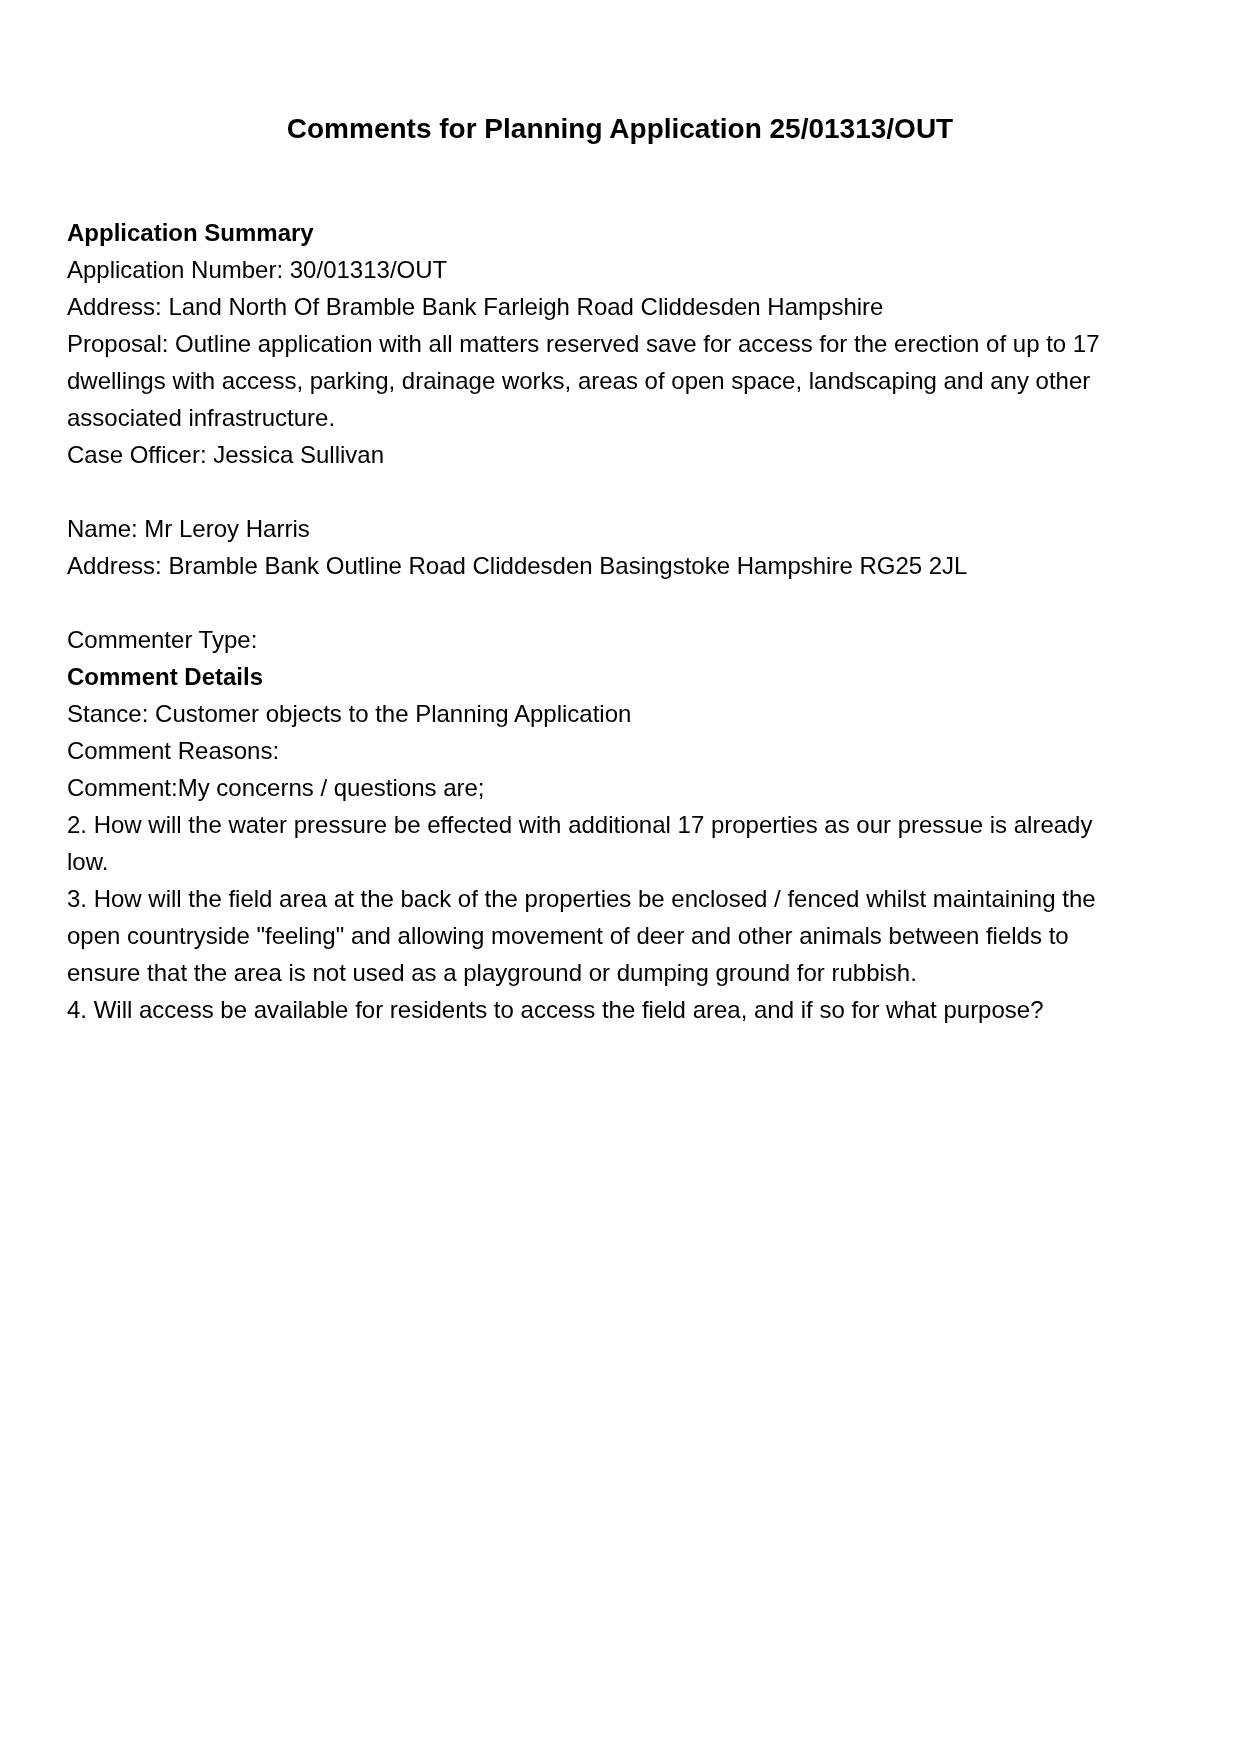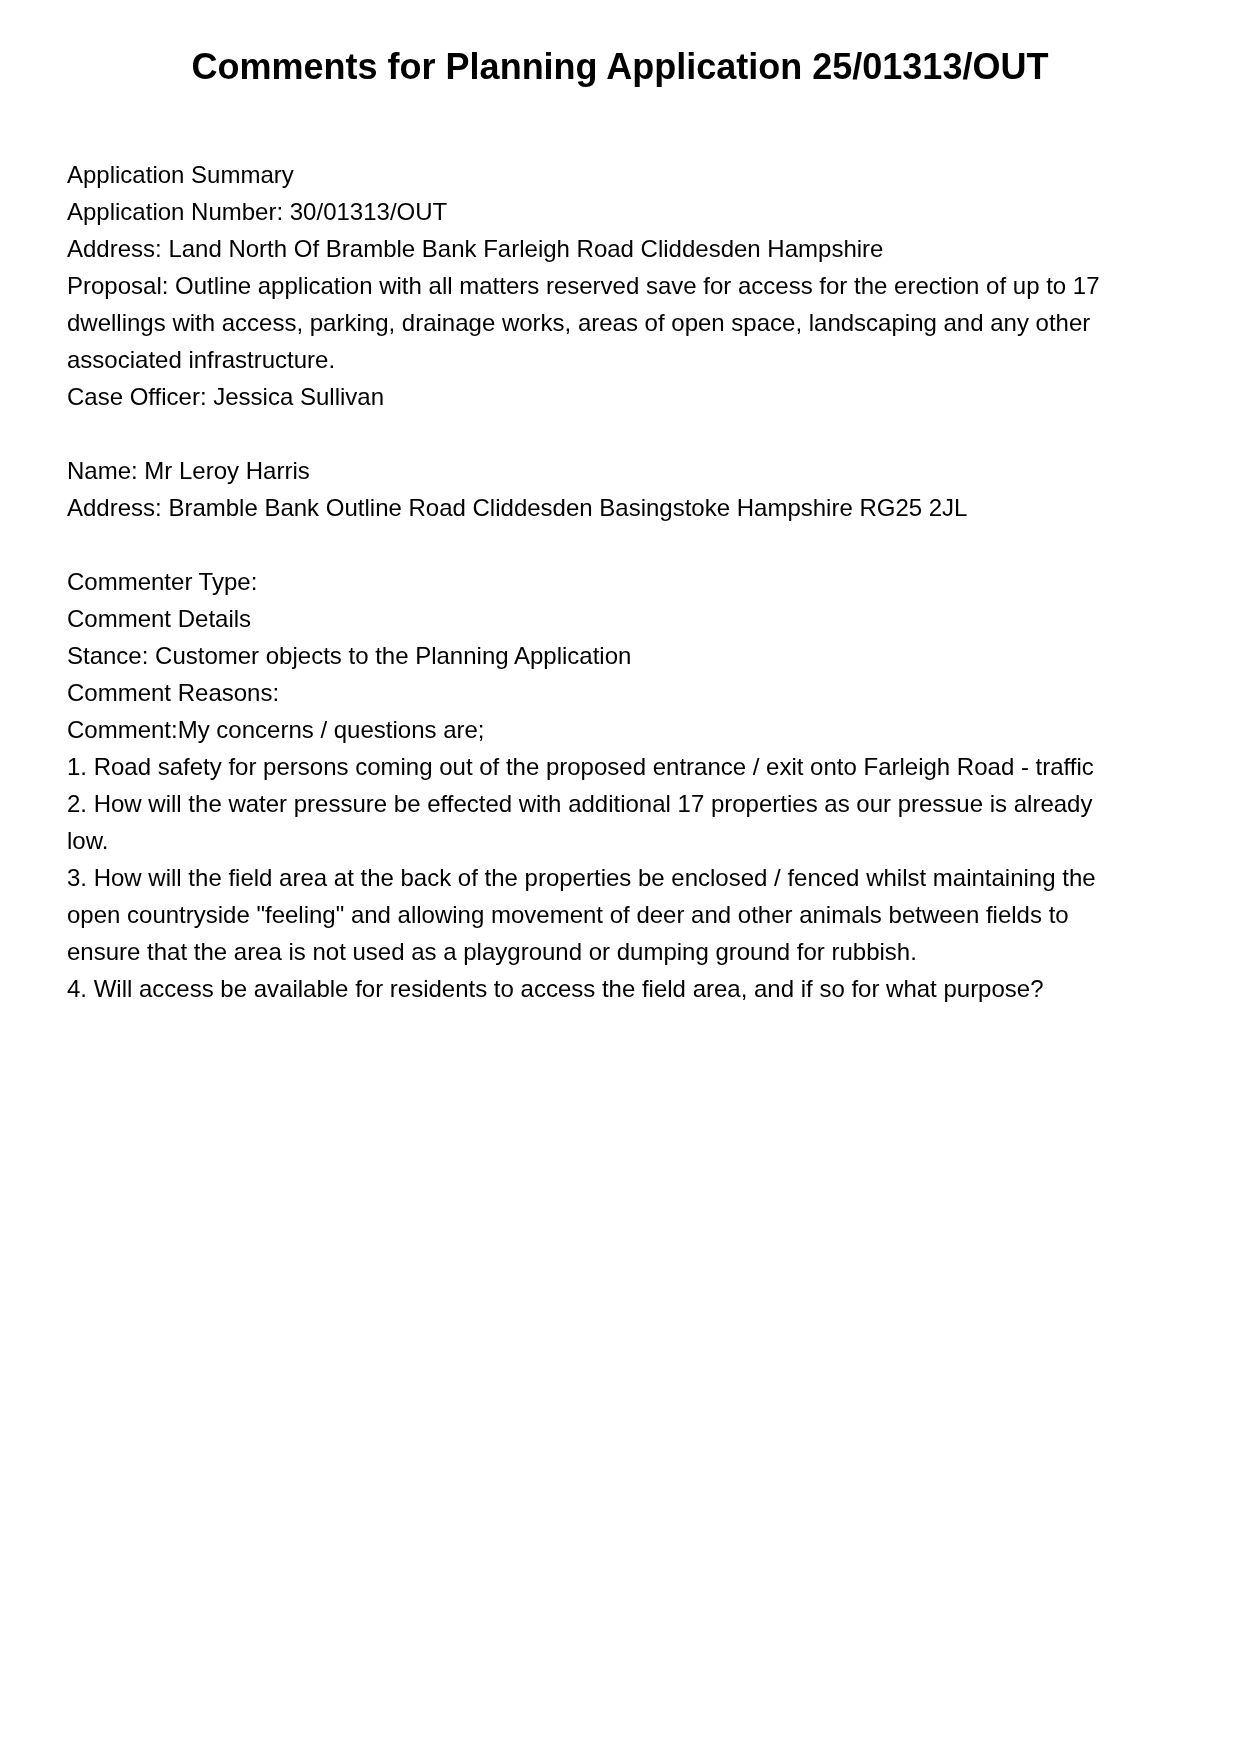--- a/index.html
+++ b/index.html
@@ -11,42 +11,42 @@
     position: relative;
     width: 1240px;
     height: 1755px;
     background: #ffffff;
     font-family: "Liberation Sans", sans-serif;
     color: #000000;
     overflow: hidden;
     box-sizing: border-box;
   }
   .doc-title {
-    padding-top: 45px;
+    padding-top: 112px;
     text-align: center;
-    font-size: 36px;
+    font-size: 28px;
     line-height: 1.2;
     font-weight: bold;
     letter-spacing: 0px;
     white-space: nowrap;
   }
   .content {
     margin-left: 67px;
     margin-right: 60px;
     font-size: 24px;
     line-height: 37px;
   }
   .section {
     margin-top: 37px;
   }
   .section.first {
     margin-top: 68px;
   }
   .section-heading {
-    font-weight: normal;
+    font-weight: bold;
   }
   .doc-line {
     white-space: nowrap;
   }
 </style>
 </head>
 <body>
 
 <div class="page">
 
@@ -68,21 +68,20 @@
       <div class="doc-line">Name: Mr Leroy Harris</div>
       <div class="doc-line">Address: Bramble Bank Outline Road Cliddesden Basingstoke Hampshire RG25 2JL</div>
     </div>
 
     <div class="section">
       <div class="doc-line">Commenter Type:</div>
       <div class="doc-line section-heading">Comment Details</div>
       <div class="doc-line">Stance: Customer objects to the Planning Application</div>
       <div class="doc-line">Comment Reasons:</div>
       <div class="doc-line">Comment:My concerns / questions are;</div>
-      <div class="doc-line">1. Road safety for persons coming out of the proposed entrance / exit onto Farleigh Road - traffic</div>
       <div class="doc-line">2. How will the water pressure be effected with additional 17 properties as our pressue is already</div>
       <div class="doc-line">low.</div>
       <div class="doc-line">3. How will the field area at the back of the properties be enclosed / fenced whilst maintaining the</div>
       <div class="doc-line">open countryside "feeling" and allowing movement of deer and other animals between fields to</div>
       <div class="doc-line">ensure that the area is not used as a playground or dumping ground for rubbish.</div>
       <div class="doc-line">4. Will access be available for residents to access the field area, and if so for what purpose?</div>
     </div>
 
   </div>
 </div>

